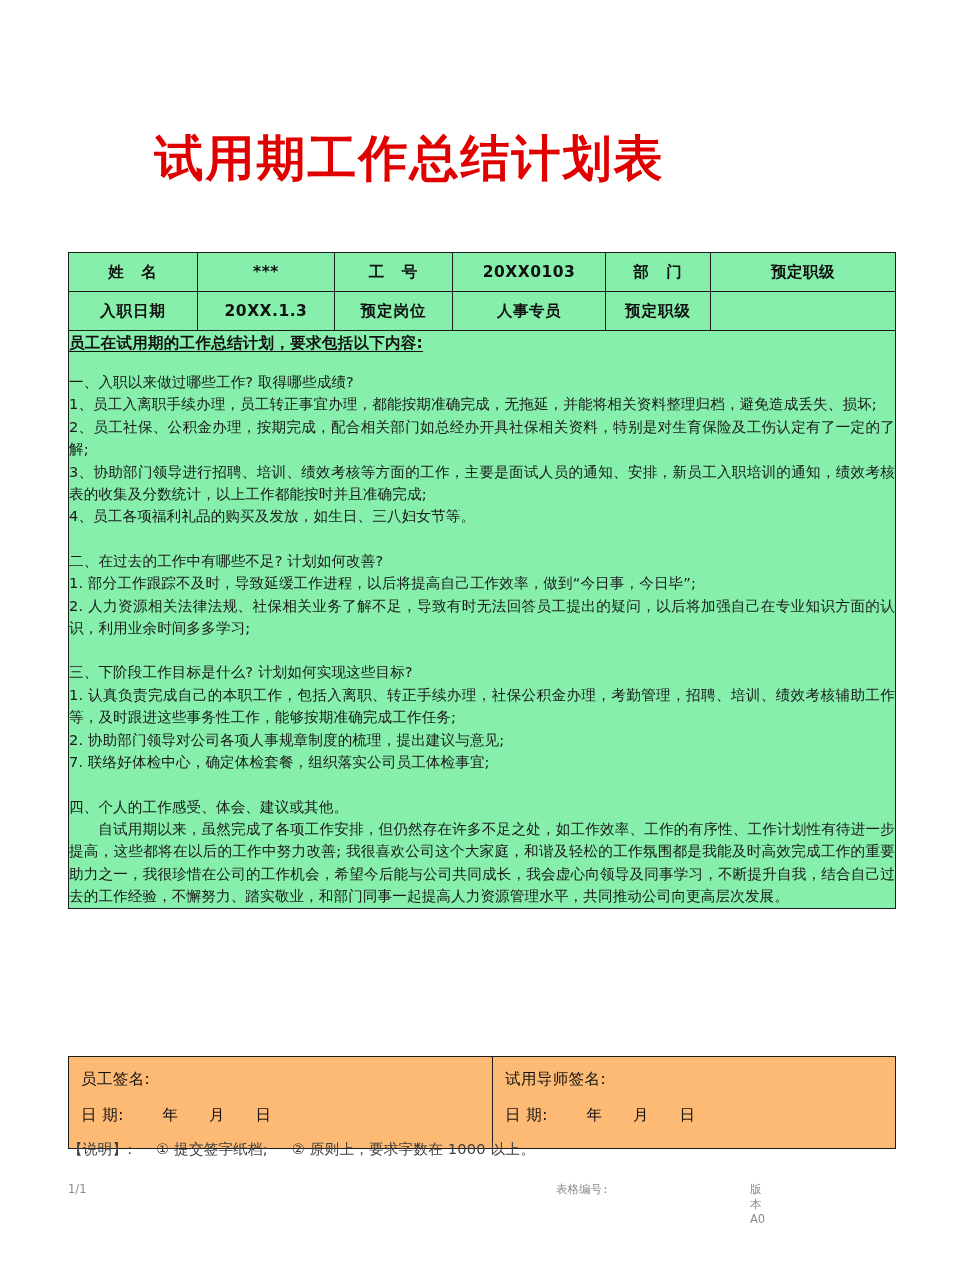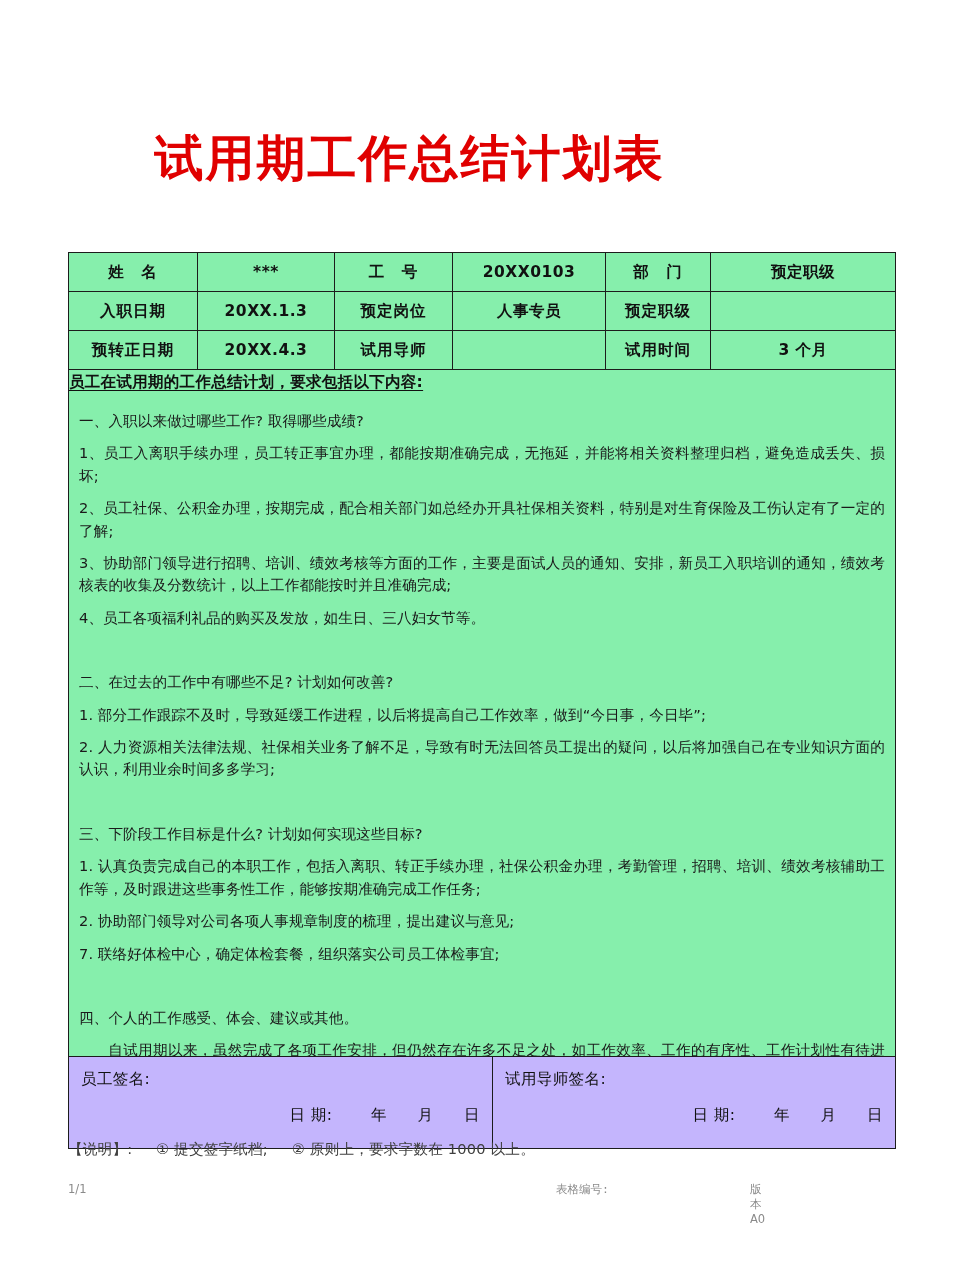--- a/index.html
+++ b/index.html
@@ -98,60 +98,59 @@
     color: #111;
     text-decoration: underline;
     text-underline-offset: 3px;
     margin: 2px 0 17px 0;
     letter-spacing: 0.3px;
   }
   .sec {
     margin: 0 0 0 0;
   }
   .sec p {
-    margin: 10px;
+    margin: 0;
     font-size: 14.6px;
     line-height: 22.4px;
     color: #1a1a1a;
     letter-spacing: 0.1px;
     text-align: justify;
   }
   .sec p.indent2 { text-indent: 2em; }
   .spacer { height: 22px; }
 
   
   .sign-table {
     position: absolute;
     left: 68px;
     top: 1056px;
     width: 827px;
     border-collapse: collapse;
     table-layout: fixed;
   }
   .sign-table td {
     border: 1.6px solid #1c1c1c;
-    background: #c4b5fd;
+    background: #fdba74;
     vertical-align: top;
     padding: 9px 12px 10px 12px;
     height: 72px;
   }
   .sign-name {
     font-size: 15.5px;
     color: #111;
     line-height: 26px;
     letter-spacing: 0.4px;
   }
   .sign-date {
     font-size: 15.5px;
     color: #111;
     line-height: 26px;
     margin-top: 10px;
     letter-spacing: 0.4px;
     white-space: nowrap;
-    text-align: right;
   }
   .sign-date .sp-a { display: inline-block; width: 28px; }
   .sign-date .sp-b { display: inline-block; width: 20px; }
 
   
   .note-line {
     position: absolute;
     left: 68px;
     top: 1140px;
     font-size: 14.6px;
@@ -225,28 +224,20 @@
         <td class="info-cell val">预定职级</td>
       </tr>
       <tr>
         <td class="info-cell">入职日期</td>
         <td class="info-cell val">20XX.1.3</td>
         <td class="info-cell">预定岗位</td>
         <td class="info-cell val">人事专员</td>
         <td class="info-cell">预定职级</td>
         <td class="info-cell val blank"></td>
       </tr>
-      <tr>
-        <td class="info-cell">预转正日期</td>
-        <td class="info-cell val">20XX.4.3</td>
-        <td class="info-cell">试用导师</td>
-        <td class="info-cell val blank"></td>
-        <td class="info-cell">试用时间</td>
-        <td class="info-cell val">3 个月</td>
-      </tr>
 
       <tr>
         <td class="body-cell" colspan="6">
 
           <div class="body-heading">员工在试用期的工作总结计划，要求包括以下内容:</div>
 
           <div class="sec">
             <p>一、入职以来做过哪些工作? 取得哪些成绩?</p>
             <p>1、员工入离职手续办理，员工转正事宜办理，都能按期准确完成，无拖延，并能将相关资料整理归档，避免造成丢失、损坏;</p>
             <p>2、员工社保、公积金办理，按期完成，配合相关部门如总经办开具社保相关资料，特别是对生育保险及工伤认定有了一定的了解;</p>

